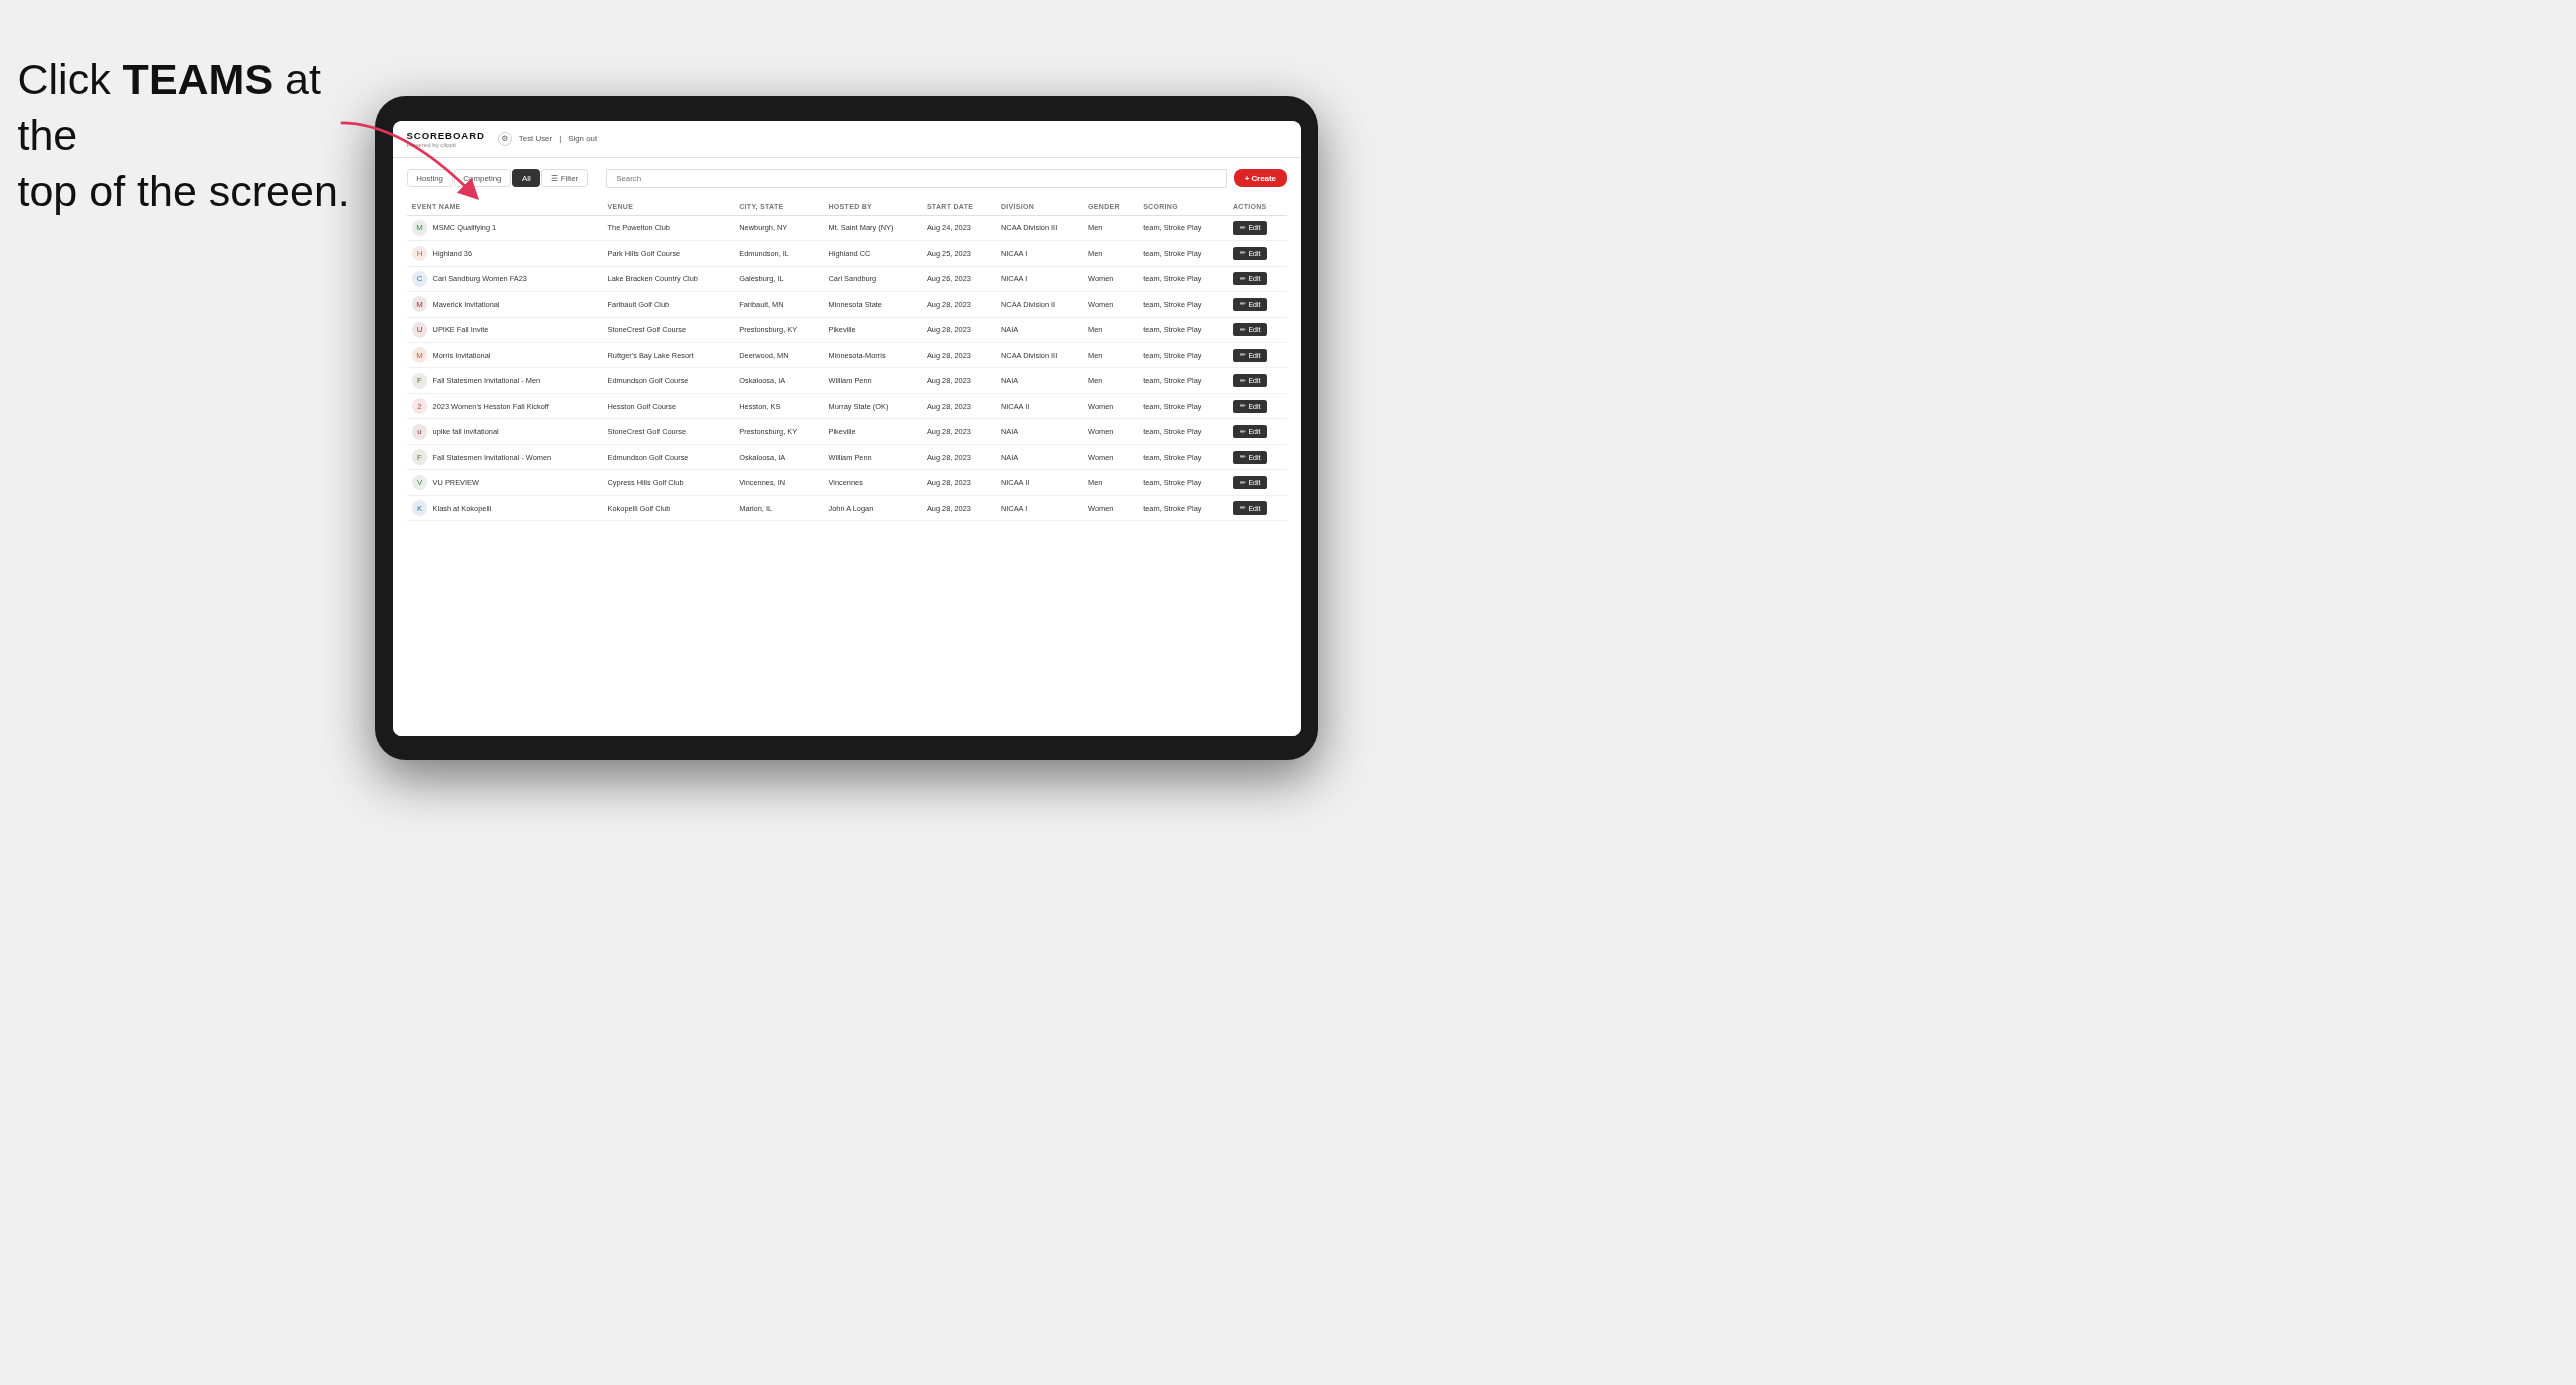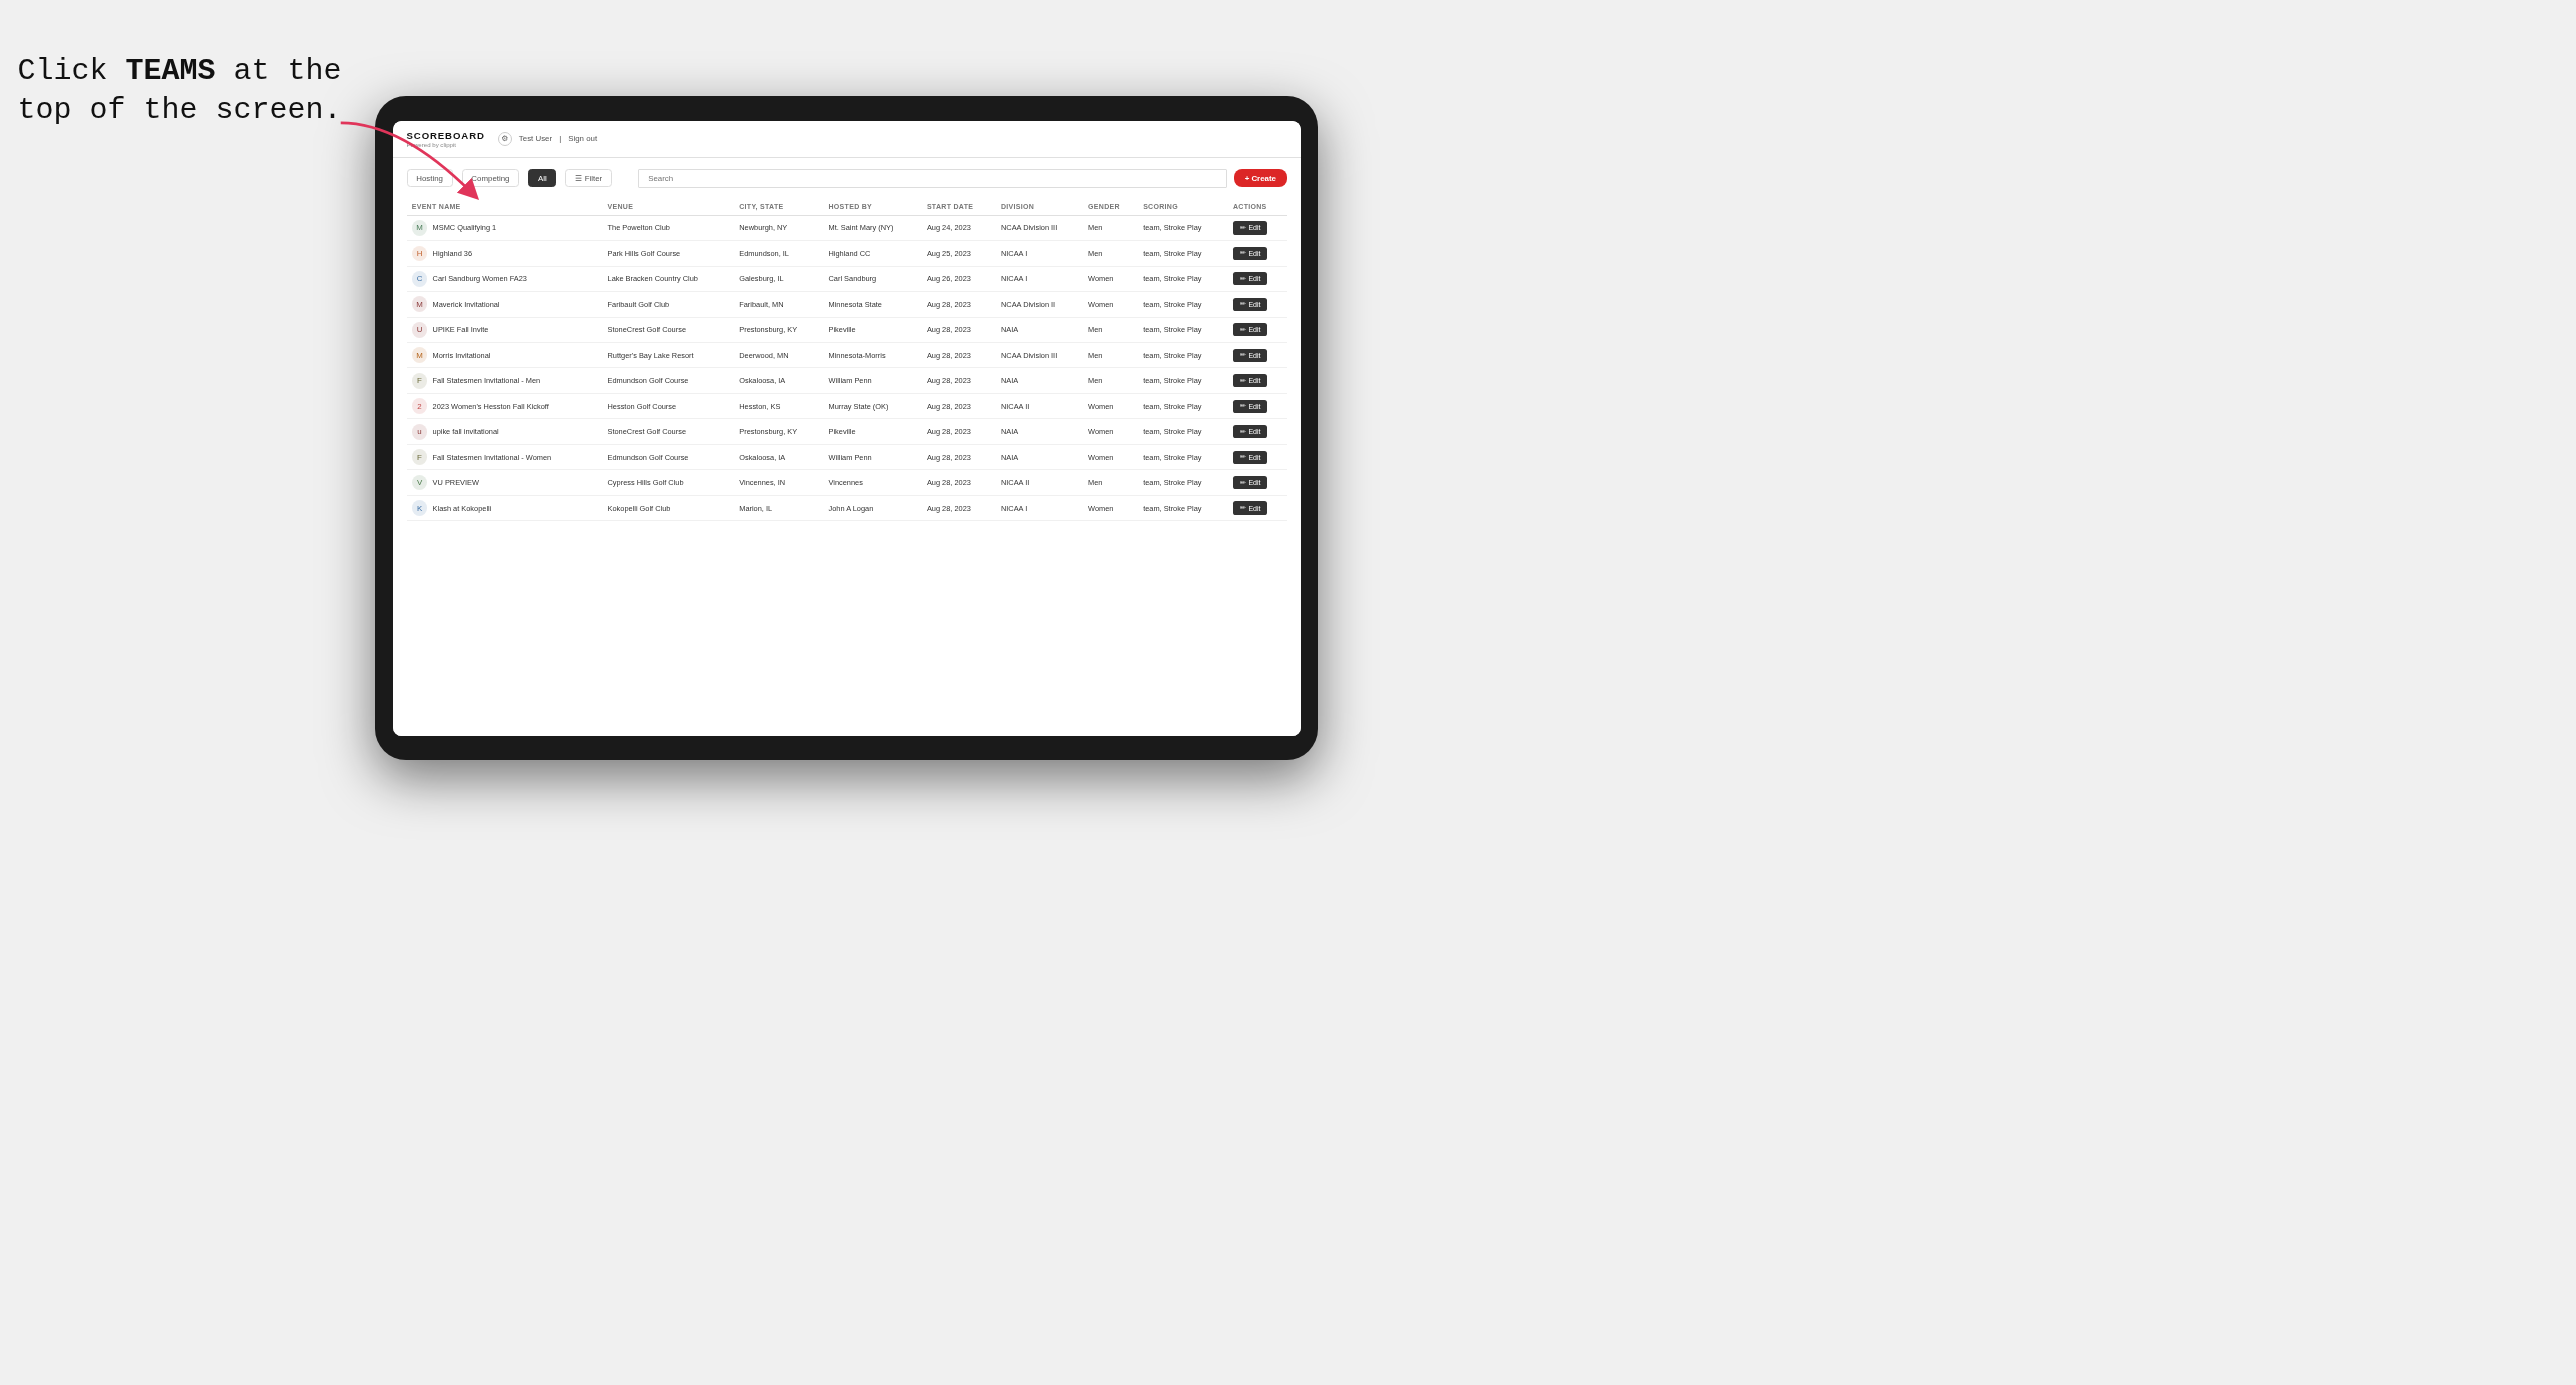--- a/index.html
+++ b/index.html
@@ -10,26 +10,25 @@
       height: 1386px;
       position: relative;
       overflow: hidden;
     }
 
     
     .instruction {
       position: absolute;
       top: 52px;
       left: 17.5px;
-      font-size: 30px;
+      font-size: 43px;
       line-height: 1.3;
       color: #111;
       z-index: 10;
       max-width: 367px;
-      font-family: Liberation Mono, monospace;
     }
     .instruction strong {
       font-weight: 900;
     }
 
     
     .arrow-container {
       position: absolute;
       top: 114px;
       left: 332px;
@@ -134,21 +133,21 @@
       overflow-y: auto;
       padding: 10.5px 14px;
       background: #fff;
     }
 
     
     .filter-bar {
       display: flex;
       align-items: center;
       margin-bottom: 10.5px;
-      gap: 9px;
+      gap: 1px;
     }
 
     .filter-btn {
       padding: 3.5px 8.7px;
       border: 0.9px solid #ddd;
       border-radius: 3.5px;
       font-size: 7.9px;
       cursor: pointer;
       background: #fff;
       color: #555;

